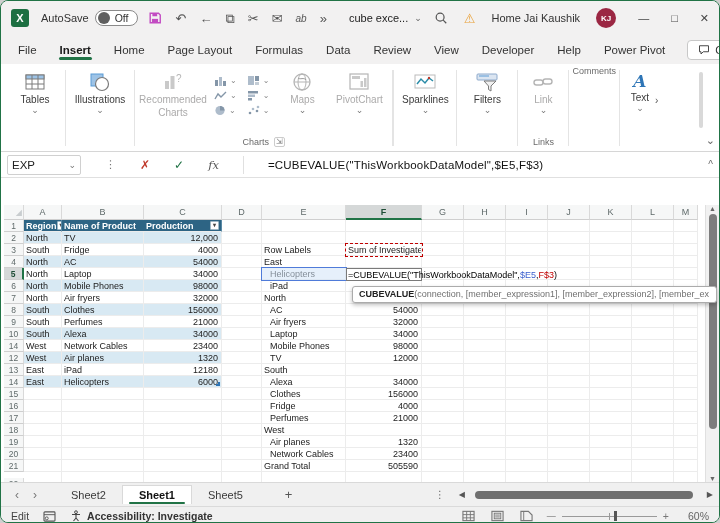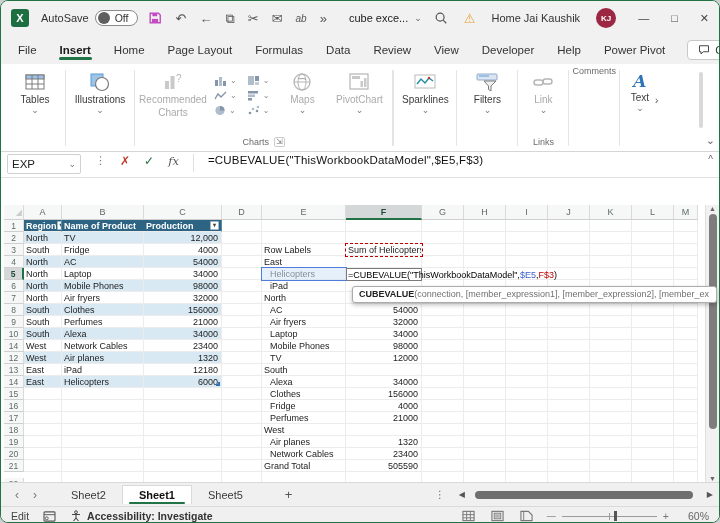--- a/index.html
+++ b/index.html
@@ -39,21 +39,21 @@
   .bigbtn.dis{color:#abaaaa}
   .minigrid{display:grid;grid-template-columns:auto auto;gap:4px 10px;padding:10px 6px 0 6px}
   .mini{display:flex;align-items:center;gap:3px;color:#5a6b7b}
   .mini .chev{font-size:8px;color:#888}
   .launcher{font-size:8px;color:#777;border:1px solid #ccc;border-radius:2px;padding:0 1px;line-height:8px}
   .rib-strip{position:absolute;right:16px;top:8px;width:4px;height:56px;background:#d9d9d9;border-radius:2px}
   .rib-collapse{position:absolute;right:4px;bottom:4px;color:#666;font-size:11px}
   .more-mark{color:#555;font-size:10px;margin:30px 0 0 -2px}
 
   
-  #fbar{height:26px;background:#fff;border-bottom:1px solid #e0e0e0;display:flex;padding:2px 6px;gap:14px;font-size:11.5px}
+  #fbar{height:26px;background:#fff;border-bottom:1px solid #e0e0e0;display:flex;align-items:center;padding:2px 6px;gap:24px;font-size:11.5px}
   .namebox{width:74px;height:20px;border:1px solid #d0d0d0;border-radius:2px;display:flex;align-items:center;padding:0 4px;color:#222}
   .namebox .nb-chev{margin-left:auto;color:#777;font-size:9px}
   .fbar-ico{color:#777;font-size:11px}
   .fx-cancel{color:#c0392b;font-size:12px}
   .fx-enter{color:#217346;font-size:12px}
   .fx-sym{font-family:"DejaVu Serif",serif;font-style:italic;color:#555}
   #fbar .formula{color:#111;font-size:11.5px;letter-spacing:.2px;white-space:nowrap;overflow:hidden}
   .fbar-expand{margin-left:auto;color:#666;font-size:10px}
 
   
@@ -428,21 +428,21 @@
         <div class="cell " style="left: 547px; top: 54px; width: 42px; height: 12px;"></div>
         <div class="cell " style="left: 589px; top: 54px; width: 42px; height: 12px;"></div>
         <div class="cell " style="left: 631px; top: 54px; width: 42px; height: 12px;"></div>
         <div class="cell " style="left: 673px; top: 54px; width: 24px; height: 12px;"></div>
         <div class="rn" style="left: 3px; top: 66px; width: 20px; height: 12px;">3</div>
         <div class="cell " style="left: 23px; top: 66px; width: 38px; height: 12px;">South</div>
         <div class="cell " style="left: 61px; top: 66px; width: 82px; height: 12px;">Fridge</div>
         <div class="cell num" style="left: 143px; top: 66px; width: 78px; height: 12px;">4000</div>
         <div class="cell " style="left: 221px; top: 66px; width: 40px; height: 12px;"></div>
         <div class="cell " style="left: 261px; top: 66px; width: 84px; height: 12px;">Row Labels</div>
-        <div class="cell " style="left: 345px; top: 66px; width: 76px; height: 12px;">Sum of Helicopters</div>
+        <div class="cell " style="left: 345px; top: 66px; width: 76px; height: 12px;">Sum of Investigate</div>
         <div class="cell " style="left: 421px; top: 66px; width: 42px; height: 12px;"></div>
         <div class="cell " style="left: 463px; top: 66px; width: 42px; height: 12px;"></div>
         <div class="cell " style="left: 505px; top: 66px; width: 42px; height: 12px;"></div>
         <div class="cell " style="left: 547px; top: 66px; width: 42px; height: 12px;"></div>
         <div class="cell " style="left: 589px; top: 66px; width: 42px; height: 12px;"></div>
         <div class="cell " style="left: 631px; top: 66px; width: 42px; height: 12px;"></div>
         <div class="cell " style="left: 673px; top: 66px; width: 24px; height: 12px;"></div>
         <div class="rn" style="left: 3px; top: 78px; width: 20px; height: 12px;">4</div>
         <div class="cell  band" style="left: 23px; top: 78px; width: 38px; height: 12px;">North</div>
         <div class="cell  band" style="left: 61px; top: 78px; width: 82px; height: 12px;">AC</div>

